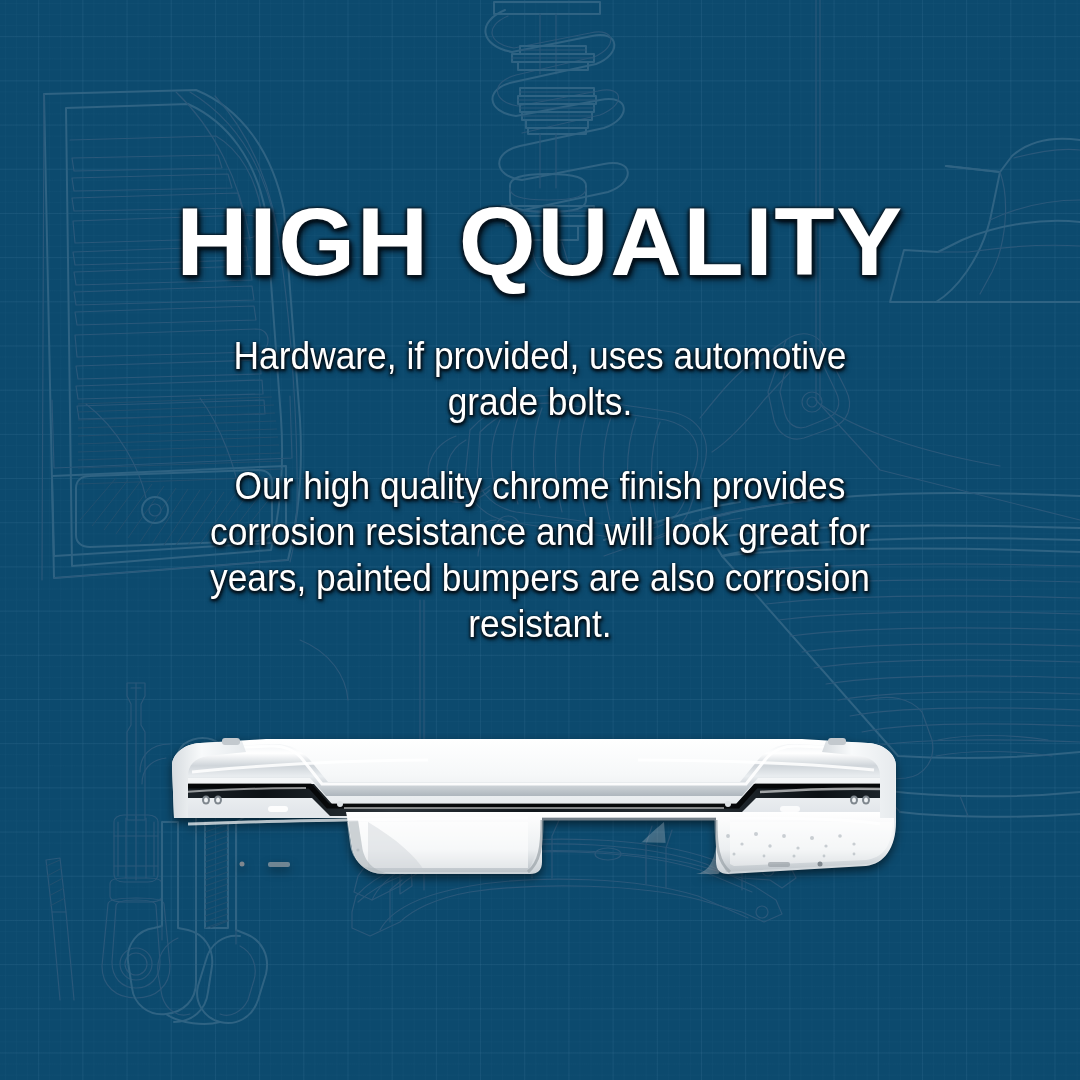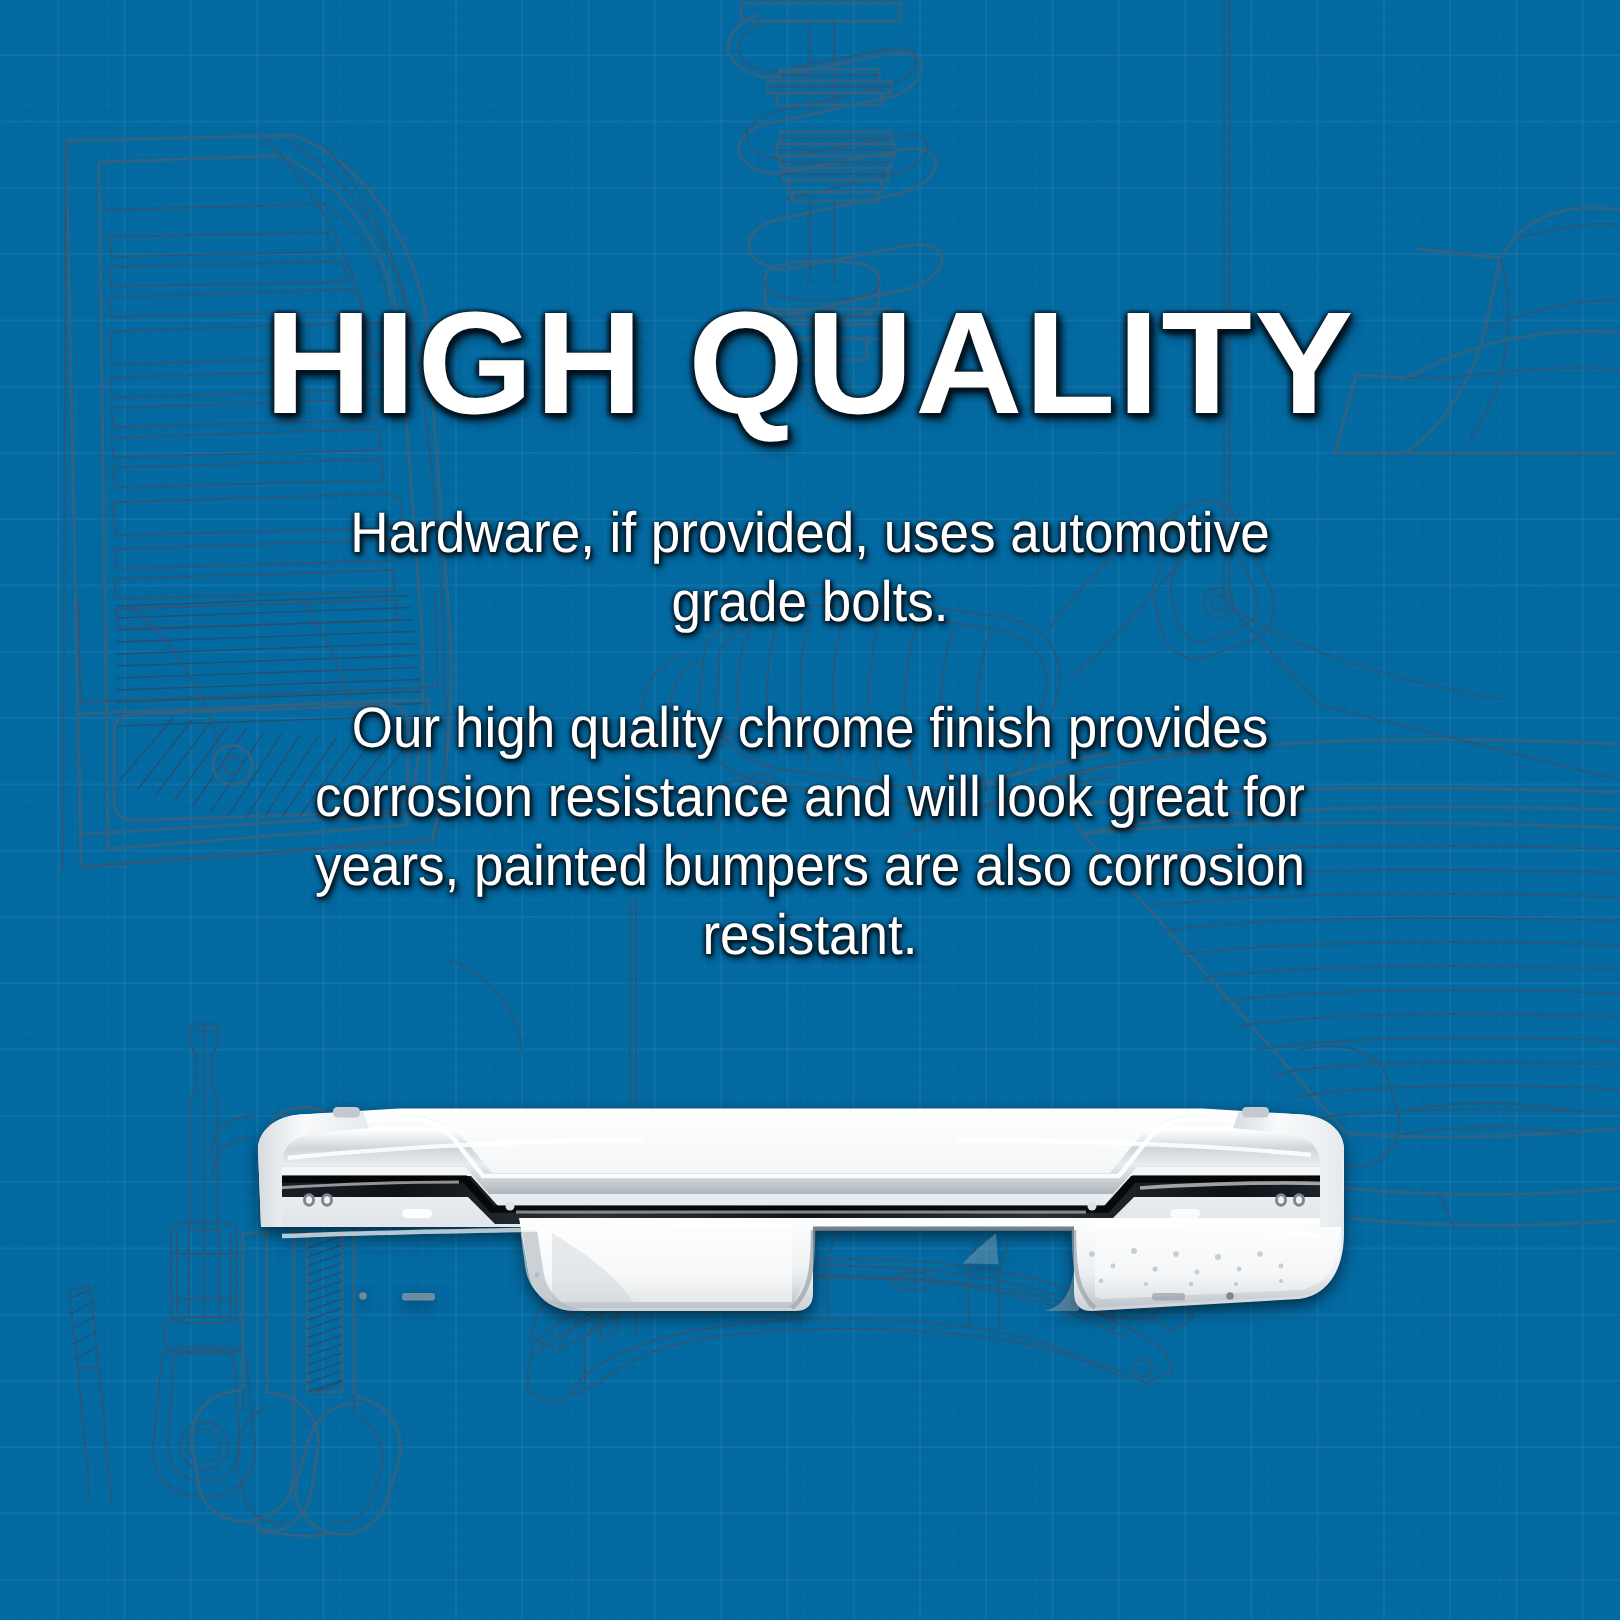--- a/index.html
+++ b/index.html
@@ -7,21 +7,21 @@
   body {
     font-family:"Liberation Sans", sans-serif;
     background:#112534;
     position:relative;
   }
 
   
   #stage {
     position:absolute; inset:0;
     width:1080px; height:1080px;
-    background:#0369a1;
+    background:#0c4a6e;
     overflow:hidden;
   }
 
   
   .grid {
     position:absolute; inset:0;
     background-image:
       linear-gradient(to right, rgba(120,170,205,.085) 1px, transparent 1px),
       linear-gradient(to bottom, rgba(120,170,205,.085) 1px, transparent 1px);
     background-size:44.2px 44.2px;

